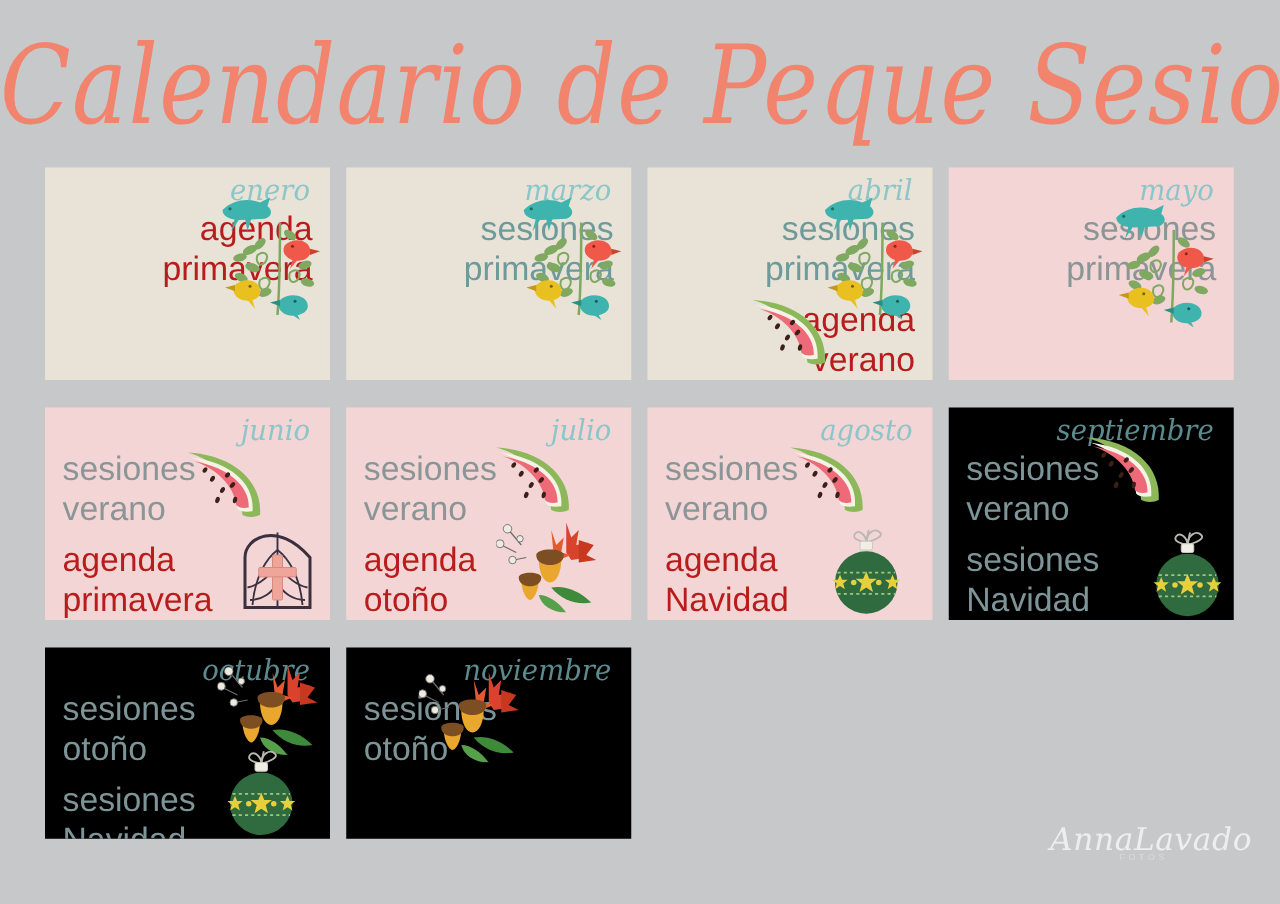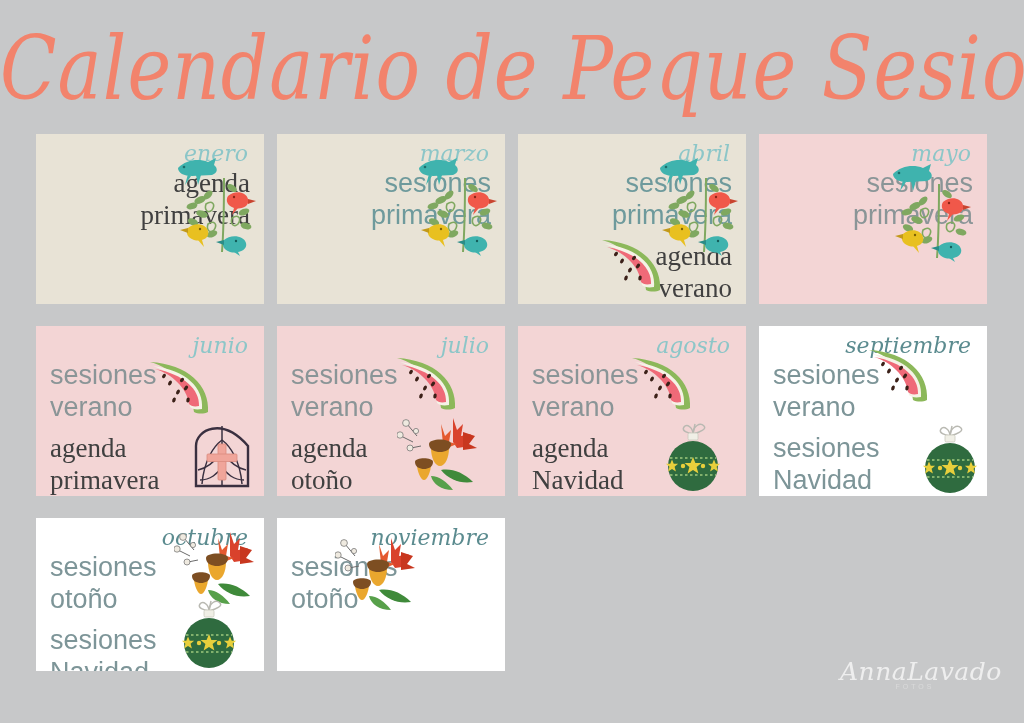--- a/index.html
+++ b/index.html
@@ -40,21 +40,21 @@
     column-gap: 13px;
     row-gap: 22px;
   }
   .card {
     position: relative;
     overflow: hidden;
     box-sizing: border-box;
   }
   .bg-cream { background: #e8e3d6; }
   .bg-pink  { background: #f3d5d5; }
-  .bg-teal  { background: #ffffff; }
+  .bg-teal  { background: #000000; }
 
   
   .month {
     position: absolute;
     right: 16px; top: 6px;
     font-family: "DejaVu Serif", serif;
     font-style: italic;
     font-size: 22px;
     color: #8cc6c8;
     white-space: nowrap;
@@ -75,21 +75,21 @@
   .lines.left  { align-items: flex-start; text-align: left; }
 
   .ln {
     font-family: "Liberation Sans", sans-serif;
     font-weight: 400;
     font-size: 27px;
     line-height: 32px;
     white-space: nowrap;
   }
   .ln.c-teal   { color: #6e9a9c; }
-  .ln.c-red    { color: #404040; font-family: Liberation Serif, serif; }
+  .ln.c-red    { color: #b91c1c; }
   .ln.c-gray   { color: #8a9597; }
   .ln.c-tgray  { color: #7d9598; }
   .spacer { height: 9px; }
 
   
   .art { position: absolute; pointer-events: none; }
 
   
   .art-birds { width: 86px; height: 104px; }
   

